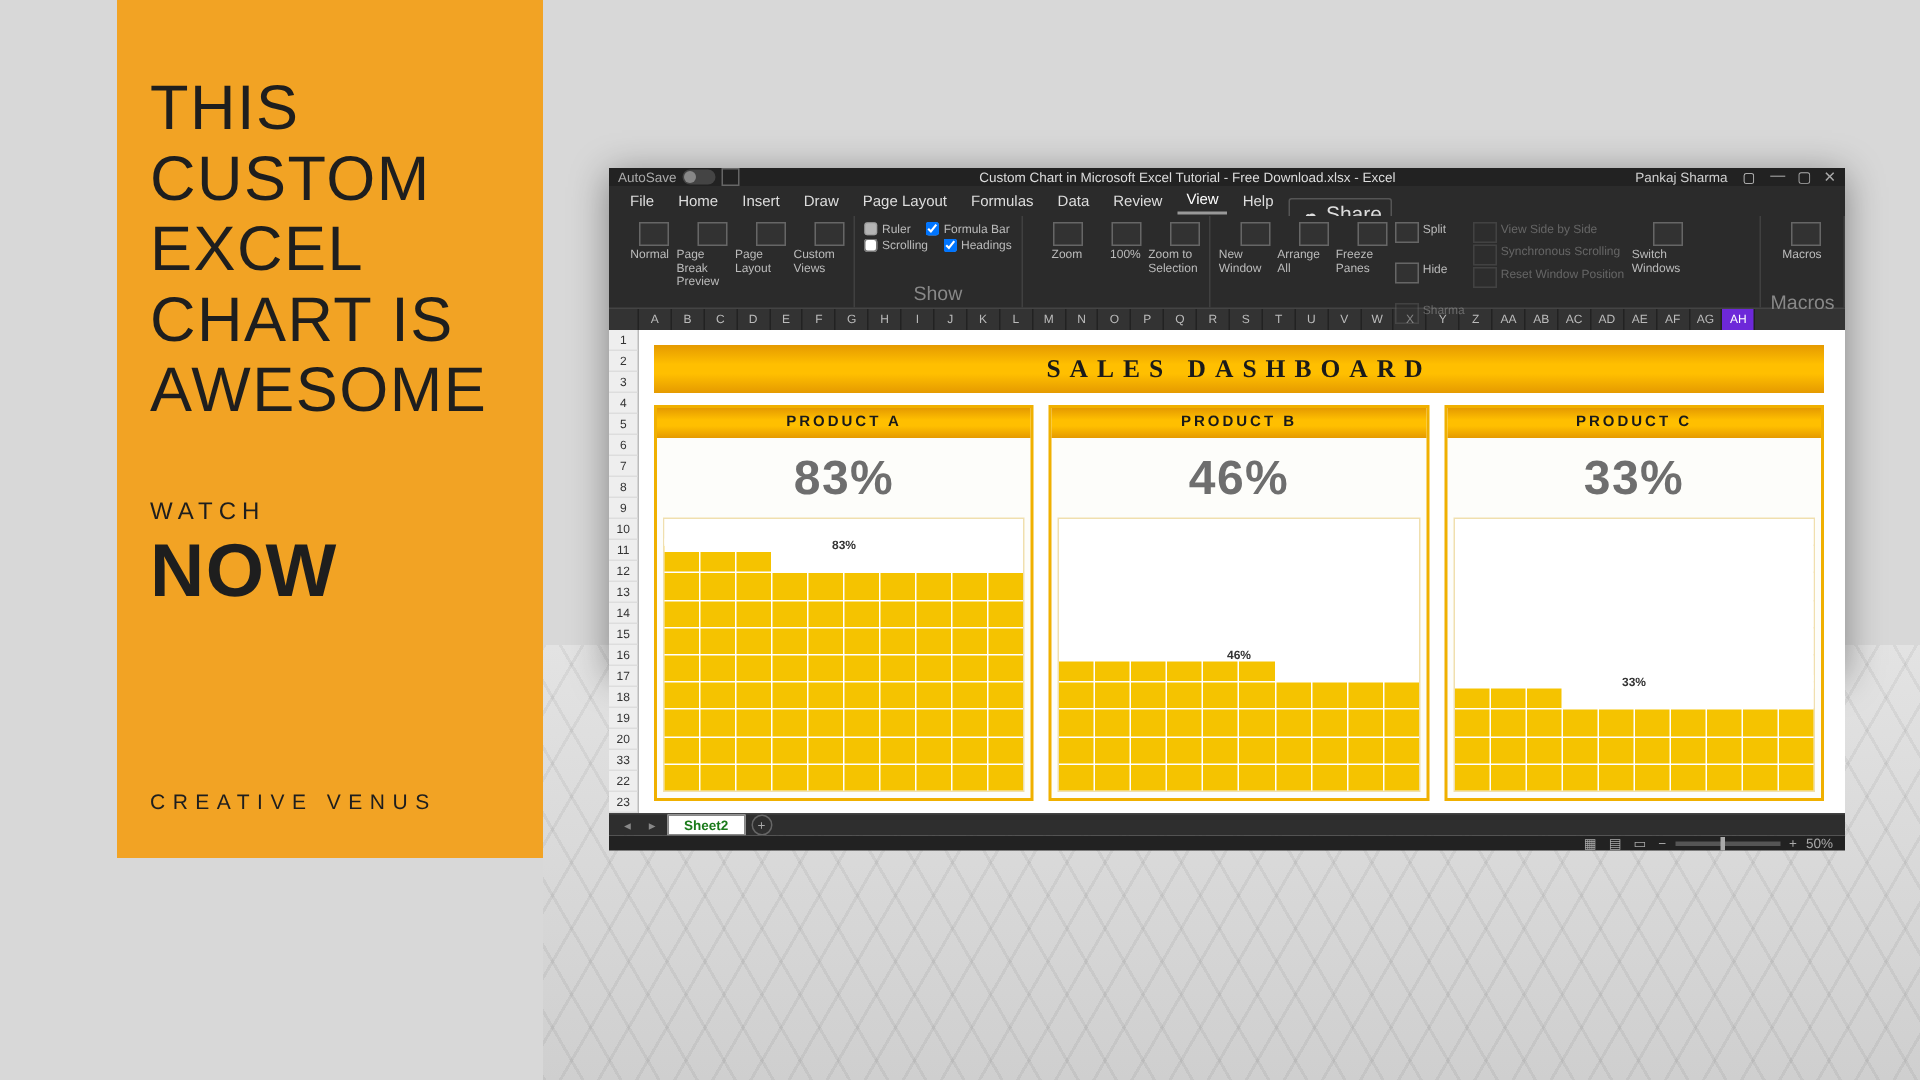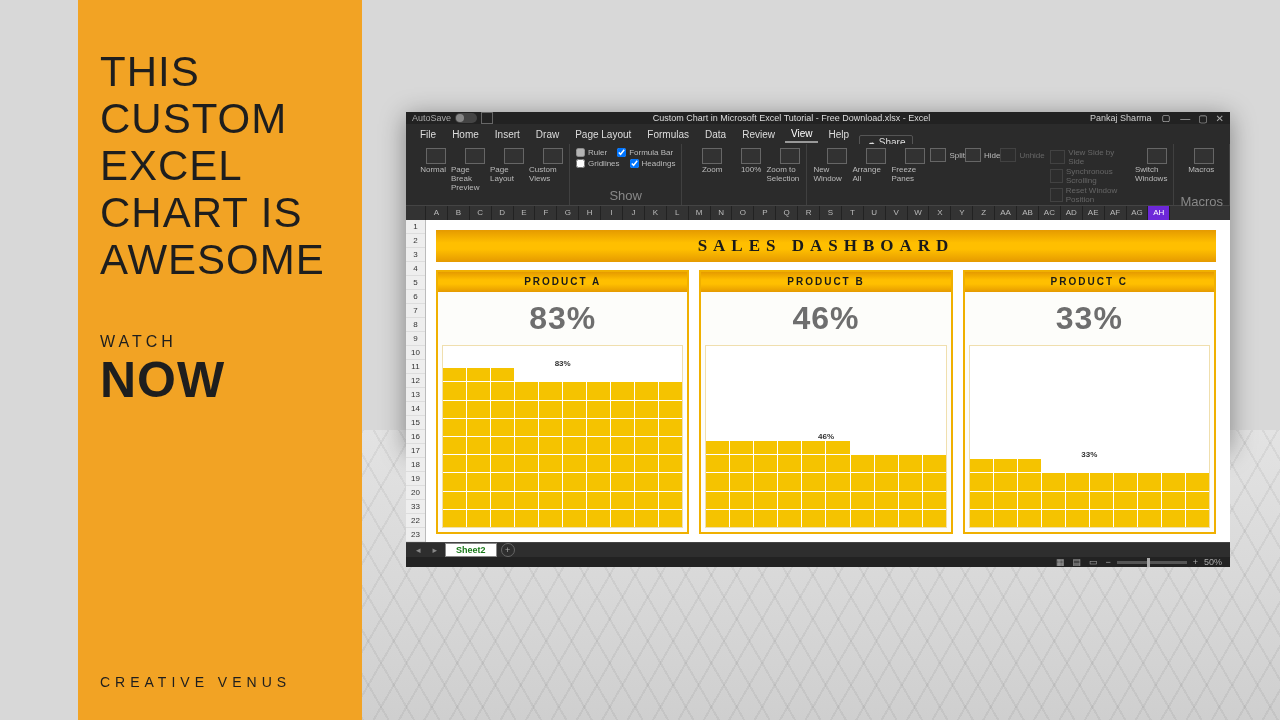--- a/index.html
+++ b/index.html
@@ -4,21 +4,21 @@
 <style>
   * { box-sizing: border-box; margin: 0; padding: 0; }
   body {
     width: 1280px; height: 720px;
     background: #d8d8d8;
     font-family: "Segoe UI", Arial, sans-serif;
     position: relative; overflow: hidden;
   }
   
   .poster {
-    position: absolute; left: 78px; top: 0; width: 284px; height: 720px;
+    position: absolute; left: 78px; top: 0; width: 284px; height: 572px;
     background: #f2a324; padding: 48px 22px 30px 22px;
     display: flex; flex-direction: column;
   }
   .poster .title {
     font-size: 42px; line-height: 1.12; color: #1e1e1e;
     font-weight: 300; letter-spacing: 1px;
     font-family: "Helvetica Neue", Arial, sans-serif;
   }
   .poster .watch {
     margin-top: 50px;
@@ -55,38 +55,38 @@
   .winicons { display:flex; gap:8px; color:#aaa; font-size:10px; }
 
   .tabs {
     height: 20px; background: #2b2b2b;
     display: flex; align-items: center; gap: 4px;
     padding: 0 8px; font-size: 10px;
   }
   .tabs span { padding: 2px 6px; color:#ddd; cursor:pointer; }
   .tabs span.active { border-bottom: 2px solid #999; color:#fff; }
   .tabs .tell { flex:1; color:#777; font-size:9px; padding-left:8px; }
-  .tabs .share { color:#ddd; border:1px solid #555; border-radius:2px; padding:1px 6px; font-size:10px;margin-top:16px; }
+  .tabs .share { color:#ddd; border:1px solid #555; border-radius:2px; padding:1px 6px; font-size:14px;margin-top:16px; }
 
   .ribbon {
     height: 62px; background: #2b2b2b; border-bottom: 1px solid #444;
     display: flex; align-items: stretch; font-size: 8px; color:#bbb;
   }
   .rgroup {
     border-right: 1px solid #404040;
     padding: 4px 6px 2px 6px;
     display:flex; flex-direction:column; justify-content:space-between;
   }
   .rgroup .items { display:flex; gap:5px; align-items:flex-start; }
   .rbtn { display:flex; flex-direction:column; align-items:flex-end; gap:1px; width:34px; }
   .ricon {
     width:20px; height:16px; border:1px solid #666; background:#323232;
   }
   .ricon-sm { width:16px; height:14px; border:1px solid #666; background:#323232; }
-  .rchk { display:flex; align-items:center; gap:3px; font-size:8px; }
+  .rchk { display:flex; gap:3px; font-size:8px; }
   .rchk input { width:9px; height:9px; }
   .glabel { text-align:center; font-size:13px; color:#888;margin-top:20px; }
 
   .colhdr {
     height: 14px; background: #333; display:flex; font-size:8px; color:#bbb;
   }
   .colhdr .corner { width:20px; border-right:1px solid #222; }
   .colhdr .c { width:21.9px; text-align:center; border-right:1px solid #222; line-height:14px; }
   .colhdr .c.sel { background:#6d28d9; color:#fff; }
 
@@ -242,21 +242,21 @@
               <span>Ruler</span>
             </label>
           <label class="rchk">
               <input type="checkbox" checked="" style="">
               <span>Formula Bar</span>
             </label>
         </div>
         <div style="display:flex;gap:10px">
           <label class="rchk">
               <input type="checkbox" style="">
-              <span>Gridlines</span>
+              <span>Scrolling</span>
             </label>
           <label class="rchk">
               <input type="checkbox" checked="" style="">
               <span>Headings</span>
             </label>
         </div>
       </div>
       <div class="glabel">Show</div>
     </div>
     <div class="rgroup">
@@ -285,32 +285,32 @@
             </div>
             <div class="rbtn">
               <span class="ricon"></span>
               <span>Arrange All</span>
             </div>
             <div class="rbtn">
               <span class="ricon"></span>
               <span>Freeze Panes</span>
             </div>
           </div>
-        <div style="display:flex;flex-direction:row;gap:0;font-size:8px">
+        <div style="display:flex;flex-direction:column;gap:13px;font-size:8px">
           <div class="rchk">
               <span class="ricon-sm"></span>
               <span>Split</span>
             </div>
           <div class="rchk">
               <span class="ricon-sm"></span>
               <span>Hide</span>
             </div>
           <div class="rchk" style="opacity:.4">
               <span class="ricon-sm"></span>
-              <span>Unhide</span>
+              <span>Sharma</span>
             </div>
         </div>
         <div style="display:flex;flex-direction:column;gap:1px;font-size:8px;opacity:.4">
           <div class="rchk">
               <span class="ricon-sm"></span>
               <span>View Side by Side</span>
             </div>
           <div class="rchk">
               <span class="ricon-sm"></span>
               <span>Synchronous Scrolling</span>

